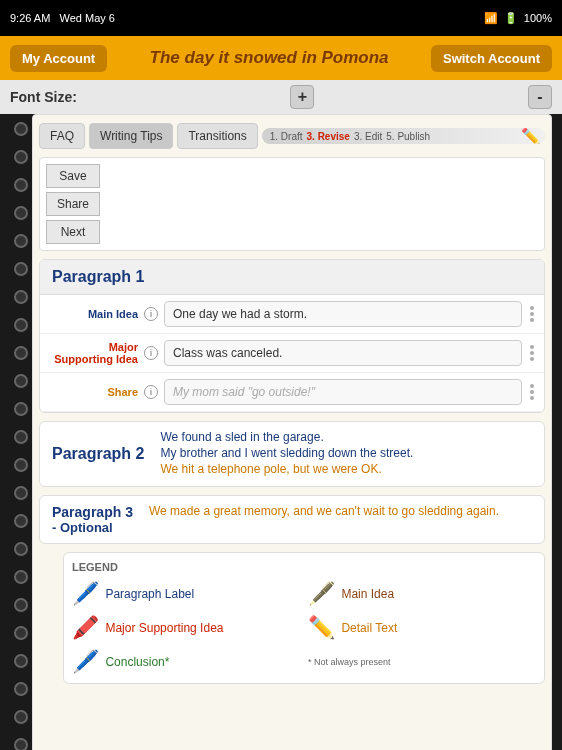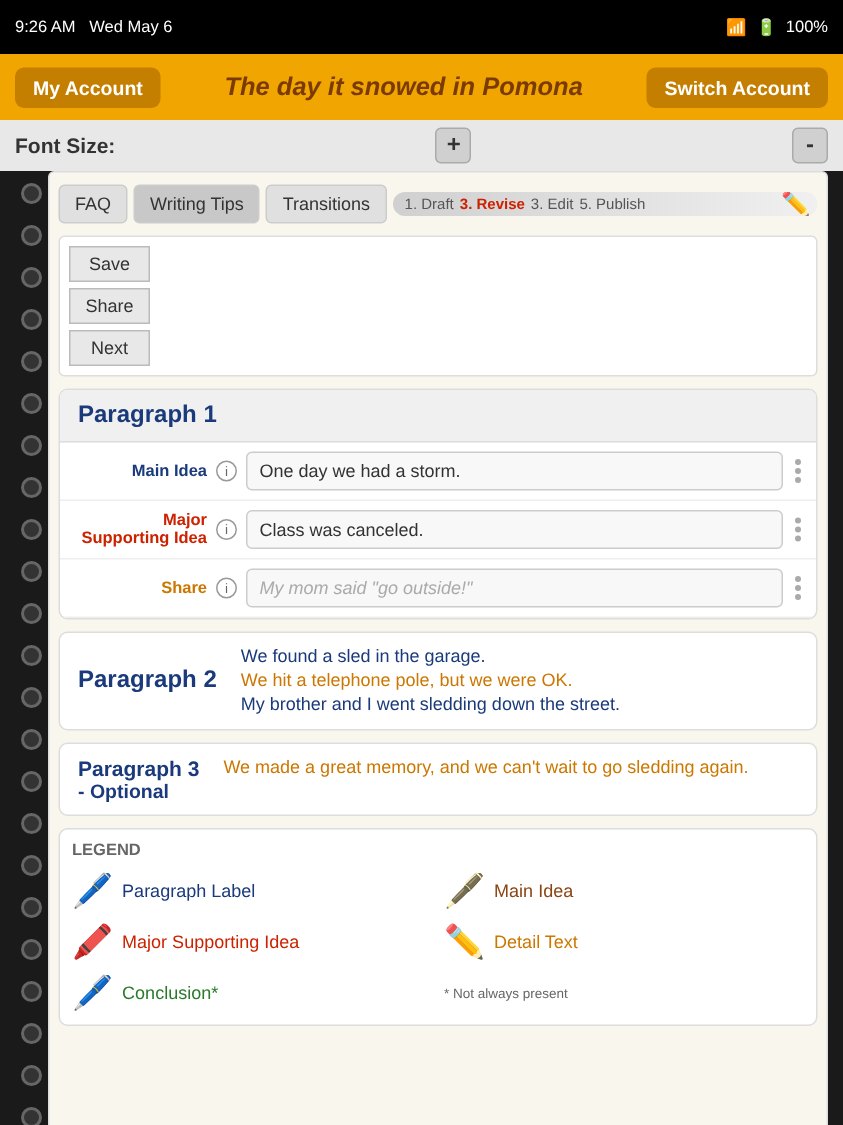--- a/index.html
+++ b/index.html
@@ -258,20 +258,21 @@
     .text-blue { color: #1a3a7c; }
     .text-orange { color: #cc7700; }
 
     
     .legend-section {
       background: #fff;
       border: 1px solid #ddd;
       border-radius: 6px;
       padding: 8px;
       margin-bottom: 8px;
+      margin-left: 24px;
     }
     .legend-title {
       font-size: 11px;
       color: #666;
       margin-bottom: 8px;
       font-weight: bold;
     }
     .legend-grid {
       display: grid;
       grid-template-columns: 1fr 1fr;
@@ -410,22 +411,22 @@
             <div class="scroll-dot"></div>
         </div>
       </div>
     </div>
 
     <div class="para-section">
       <div style="display:flex; align-items:center; padding:8px 12px; gap:16px;">
         <div class="para-header" style="border:none; background:transparent; padding:0; flex-shrink:0;">Paragraph 2</div>
         <div class="para-content" style="padding:0;">
           <div class="para-text-line text-blue">We found a sled in the garage.</div>
+          <div class="para-text-line text-blue">My brother and I went sledding down the street.</div>
           <div class="para-text-line text-orange">We hit a telephone pole, but we were OK.</div>
-          <div class="para-text-line text-blue">My brother and I went sledding down the street.</div>
         </div>
       </div>
     </div>
 
     <div class="para-section">
       <div style="display:flex; align-items:flex-start; padding:8px 12px; gap:16px;">
         <div style="flex-shrink:0;">
           <div class="para-header" style="border:none; background:transparent; padding:0; font-size:14px;">Paragraph 3</div>
           <div style="font-size:13px; color:#1a3a7c; font-weight:bold;">- Optional</div>
         </div>

